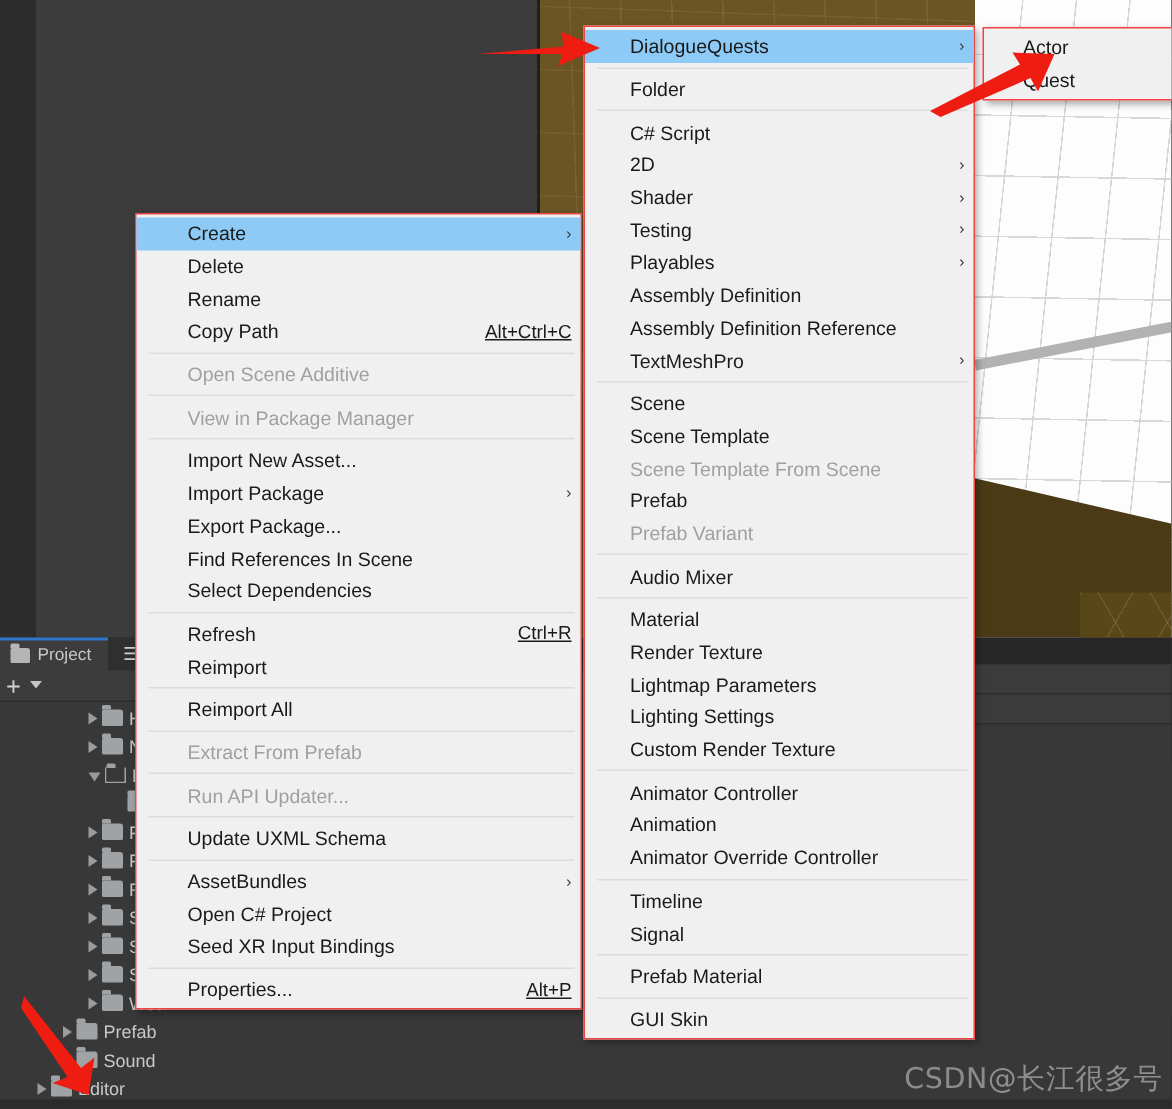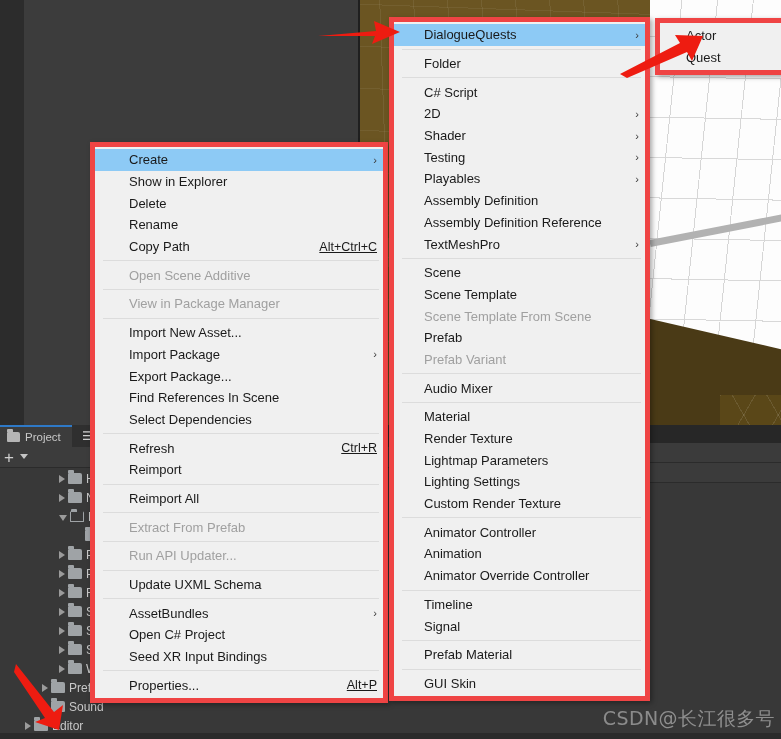--- a/index.html
+++ b/index.html
@@ -266,21 +266,21 @@
     position: absolute;
     left: 0; top: 733px;
     width: 781px; height: 6px;
     background: #2b2b2b;
   }
 
   
   .menu {
     position: absolute;
     background: #f0f0f0;
-    border: 5px solid #ef4444;
+    border: 1px solid #ef4444;
     box-shadow: 2px 2px 5px rgba(0,0,0,0.35);
     box-sizing: border-box;
     font-size: 13px;
     color: #1a1a1a;
     padding: 2px 0;
   }
   .menu-item {
     height: 21.7px;
     display: flex;
     align-items: center;
@@ -447,23 +447,20 @@
   <div class="right-dark-body"></div>
   <div class="bottom-strip"></div>
 </div>
 
 <div class="menu" id="menu-context">
     <div class="menu-item highlight">
       <span>Create</span>
       <span class="arrow">›</span>
     </div>
     <div class="menu-item">
-      <span>Show in Explorer</span>
-    </div>
-    <div class="menu-item">
       <span>Delete</span>
     </div>
     <div class="menu-item">
       <span>Rename</span>
     </div>
     <div class="menu-item">
       <span>Copy Path</span>
       <span class="shortcut">Alt+Ctrl+C</span>
     </div>
     <div class="menu-sep"></div>

